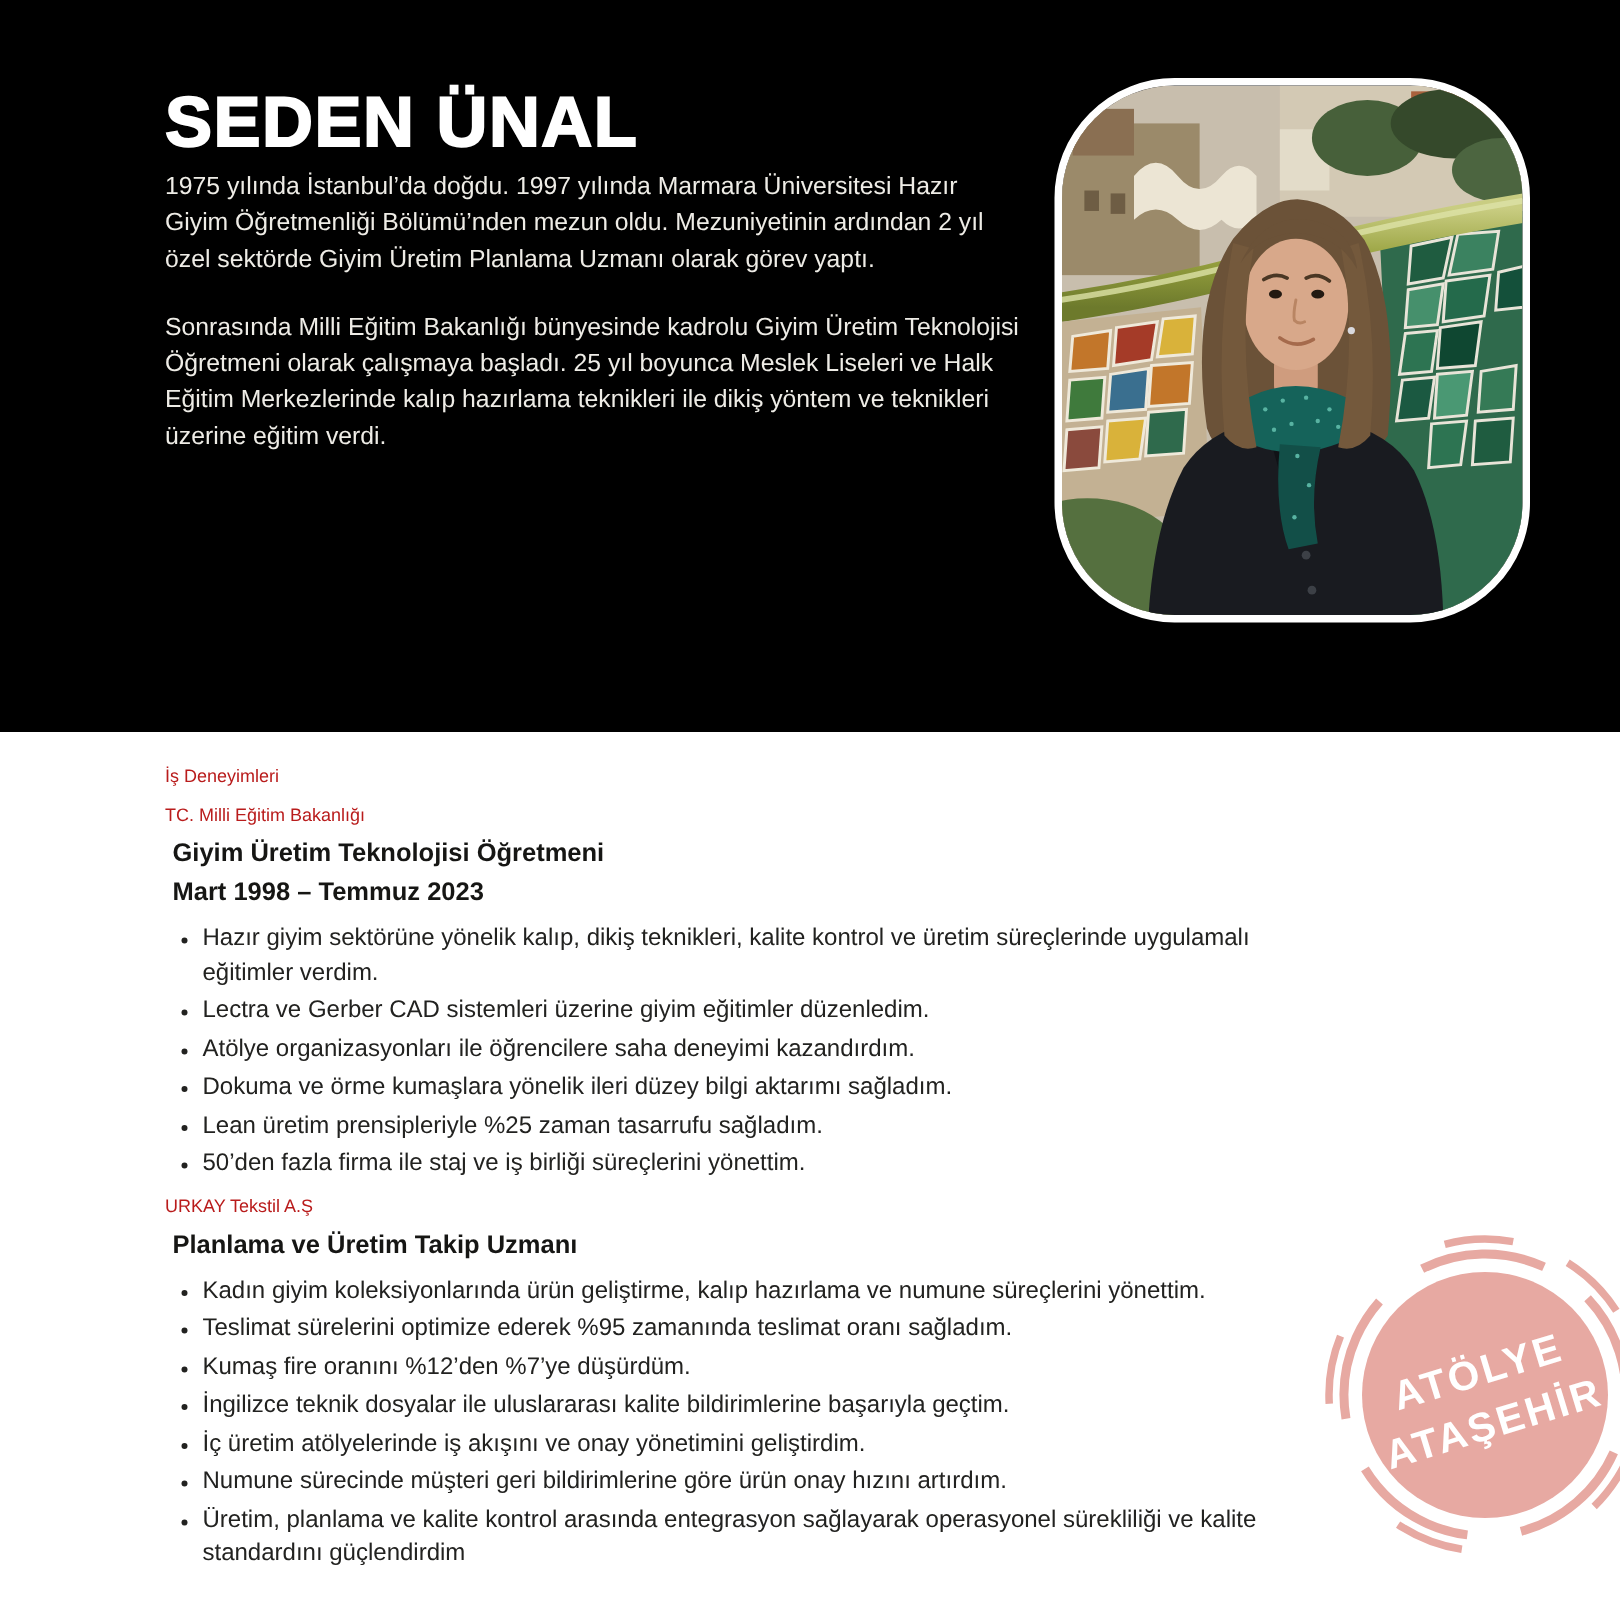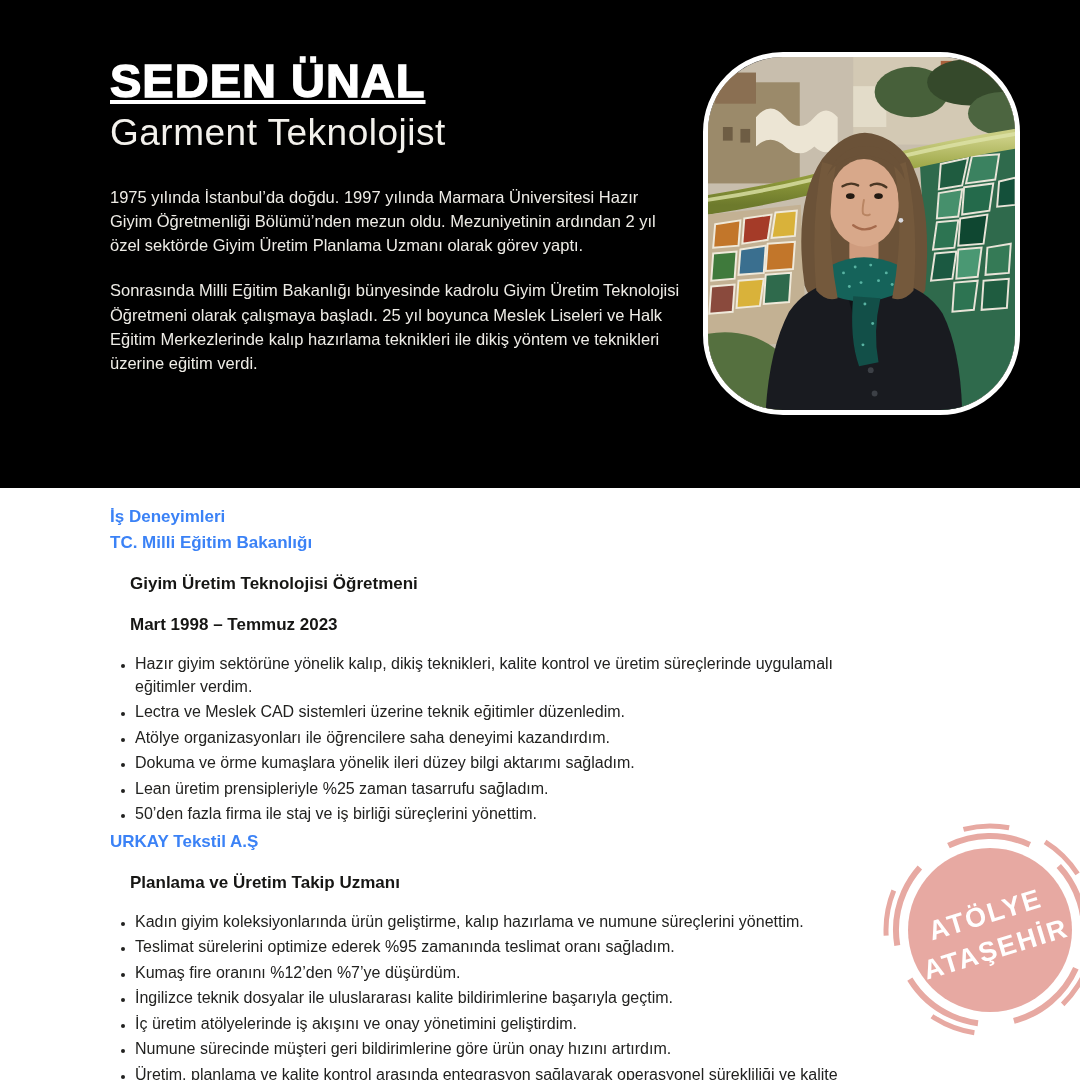--- a/index.html
+++ b/index.html
@@ -7,21 +7,21 @@
     width:1080px;height:1080px;overflow:hidden;background:#ffffff;
     font-family:"Liberation Sans", sans-serif;
   }
   .page{position:relative;width:1080px;height:1080px;background:#ffffff;overflow:hidden;}
 
   
   .hero{position:absolute;top:0;left:0;width:1080px;height:488px;background:#000000;z-index:1;}
   .hero-text{position:absolute;left:110px;top:54px;width:575px;color:#f1efe9;}
   .name{
     margin:0 0 4px 0;font-size:47px;line-height:1.15;font-weight:800;color:#ffffff;
-    letter-spacing:1px;text-decoration:underline;-webkit-text-stroke:1.4px #ffffff;
+    letter-spacing:1px;-webkit-text-stroke:1.4px #ffffff;
   }
   .title{margin:0 0 30px 0;font-size:37px;line-height:1.15;font-weight:400;color:#f3f1ec;letter-spacing:.5px;}
   .bio p{margin:0 0 21px 0;font-size:16.5px;line-height:1.47;color:#eeece6;}
 
   .photo-frame{
     position:absolute;left:703px;top:52px;width:317px;height:363px;
     border:5px solid #ffffff;border-radius:80px;overflow:hidden;box-sizing:border-box;
     background:#23262b;
   }
   .photo-frame svg{width:100%;height:100%;display:block;}
@@ -29,35 +29,34 @@
   
   .stamp{position:absolute;left:880px;top:820px;width:220px;height:220px;z-index:2;}
   .stamp svg{width:100%;height:100%;display:block;}
   .stamp text{font-family:"Liberation Sans", sans-serif;font-weight:700;letter-spacing:2px;}
 
   
   .content{
     position:absolute;top:488px;left:0;width:1080px;box-sizing:border-box;
     padding:16px 200px 0 110px;color:#1e1e1c;z-index:3;
   }
-  .sec-title,.company{font-size:17px;font-weight:700;line-height:26px;margin:0;color:#3b82f6;}
-  .role,.dates{font-size:17px;font-weight:700;line-height:26px;margin:15px;padding-left:5px;color:#161614;}
+  .sec-title,.company{font-size:12px;font-weight:400;line-height:26px;margin:0;color:#b91c1c;}
+  .role,.dates{font-size:17px;font-weight:700;line-height:26px;margin:0;padding-left:5px;color:#161614;}
   ul.bullets{margin:7px 0 3px 0;padding-left:25px;list-style:disc;}
   ul.bullets li{font-size:16px;line-height:22.5px;margin-bottom:3px;color:#222220;}
   ul.bullets li::marker{font-size:.75em;color:#222220;}
 </style>
 </head>
 <body>
 
 <div class="page">
 
   <header class="hero">
     <div class="hero-text">
       <h1 class="name">SEDEN ÜNAL</h1>
-      <h2 class="title">Garment Teknolojist</h2>
       <div class="bio">
         <p>1975 yılında İstanbul’da doğdu. 1997 yılında Marmara Üniversitesi Hazır Giyim Öğretmenliği Bölümü’nden mezun oldu. Mezuniyetinin ardından 2 yıl özel sektörde Giyim Üretim Planlama Uzmanı olarak görev yaptı.</p>
         <p>Sonrasında Milli Eğitim Bakanlığı bünyesinde kadrolu Giyim Üretim Teknolojisi Öğretmeni olarak çalışmaya başladı. 25 yıl boyunca Meslek Liseleri ve Halk Eğitim Merkezlerinde kalıp hazırlama teknikleri ile dikiş yöntem ve teknikleri üzerine eğitim verdi.</p>
       </div>
     </div>
 
     <div class="photo-frame">
       <svg viewBox="0 0 317 363" preserveAspectRatio="xMidYMid slice" aria-hidden="true">
         <defs>
           <linearGradient id="tube" x1="0" y1="0" x2="0" y2="1">
@@ -163,21 +162,21 @@
 
   <main class="content">
     <h3 class="sec-title">İş Deneyimleri</h3>
 
     <div class="job">
       <p class="company">TC. Milli Eğitim Bakanlığı</p>
       <p class="role">Giyim Üretim Teknolojisi Öğretmeni</p>
       <p class="dates">Mart 1998 – Temmuz 2023</p>
       <ul class="bullets">
         <li>Hazır giyim sektörüne yönelik kalıp, dikiş teknikleri, kalite kontrol ve üretim süreçlerinde uygulamalı eğitimler verdim.</li>
-        <li>Lectra ve Meslek CAD sistemleri üzerine teknik eğitimler düzenledim.</li>
+        <li>Lectra ve Gerber CAD sistemleri üzerine giyim eğitimler düzenledim.</li>
         <li>Atölye organizasyonları ile öğrencilere saha deneyimi kazandırdım.</li>
         <li>Dokuma ve örme kumaşlara yönelik ileri düzey bilgi aktarımı sağladım.</li>
         <li>Lean üretim prensipleriyle %25 zaman tasarrufu sağladım.</li>
         <li>50’den fazla firma ile staj ve iş birliği süreçlerini yönettim.</li>
       </ul>
     </div>
 
     <div class="job">
       <p class="company">URKAY Tekstil A.Ş</p>
       <p class="role">Planlama ve Üretim Takip Uzmanı</p>

